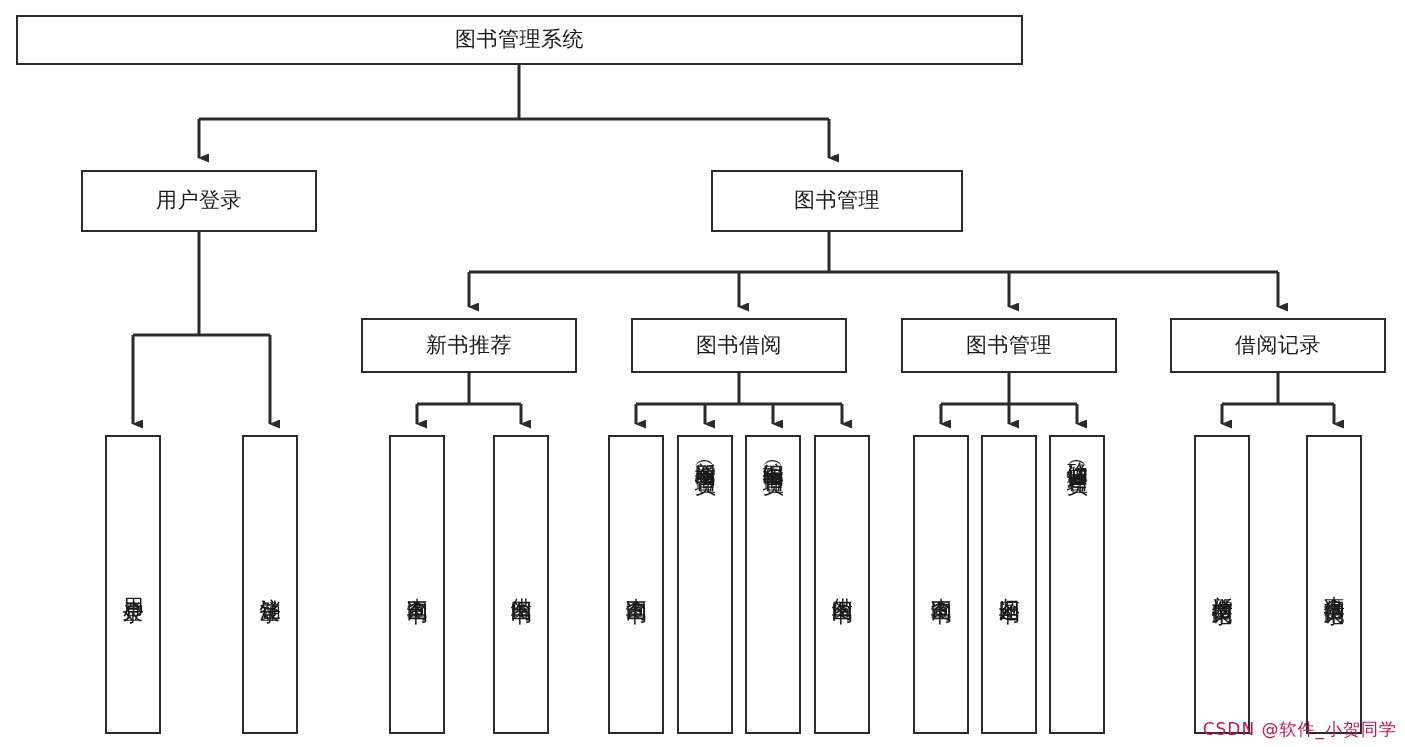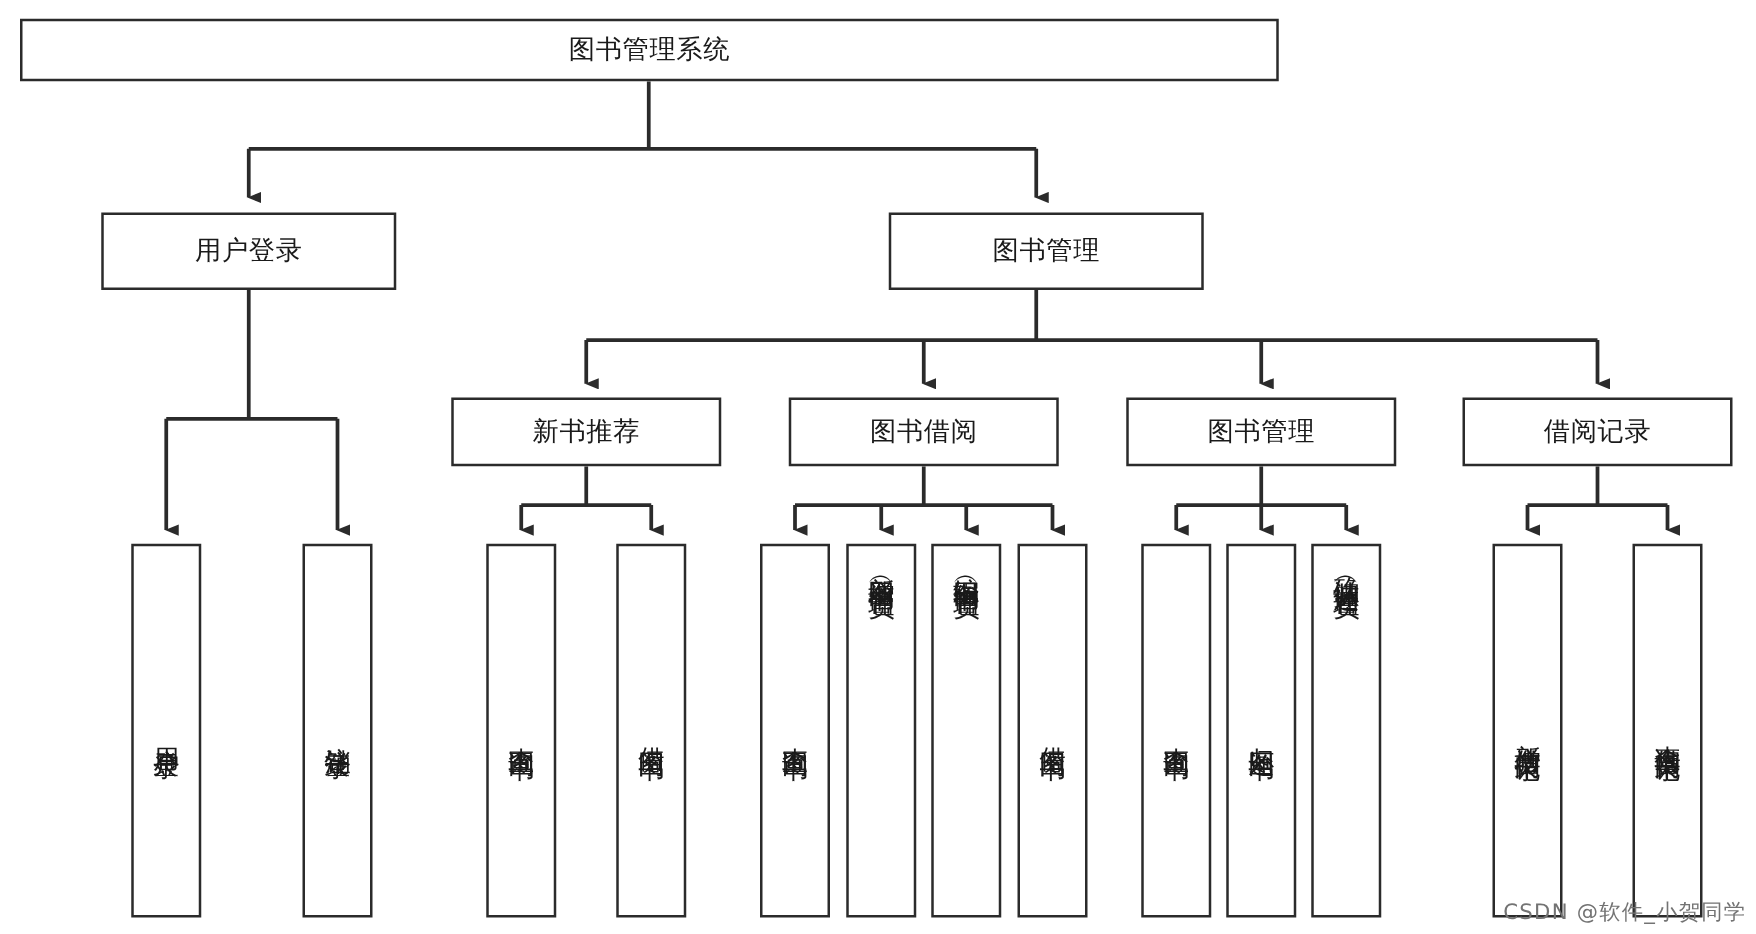--- a/index.html
+++ b/index.html
@@ -59,21 +59,21 @@
   }
   .leaf-box.center-v {
     align-items: center;
     padding-top: 0;
   }
   #watermark {
     position: absolute;
     right: 8px;
     bottom: 6px;
     font-size: 17px;
-    color: #737373;
+    color: #be185d;
     letter-spacing: 1px;
     white-space: nowrap;
     pointer-events: none;
   }
 </style>
 </head>
 <body>
 
 <div id="canvas">
 

